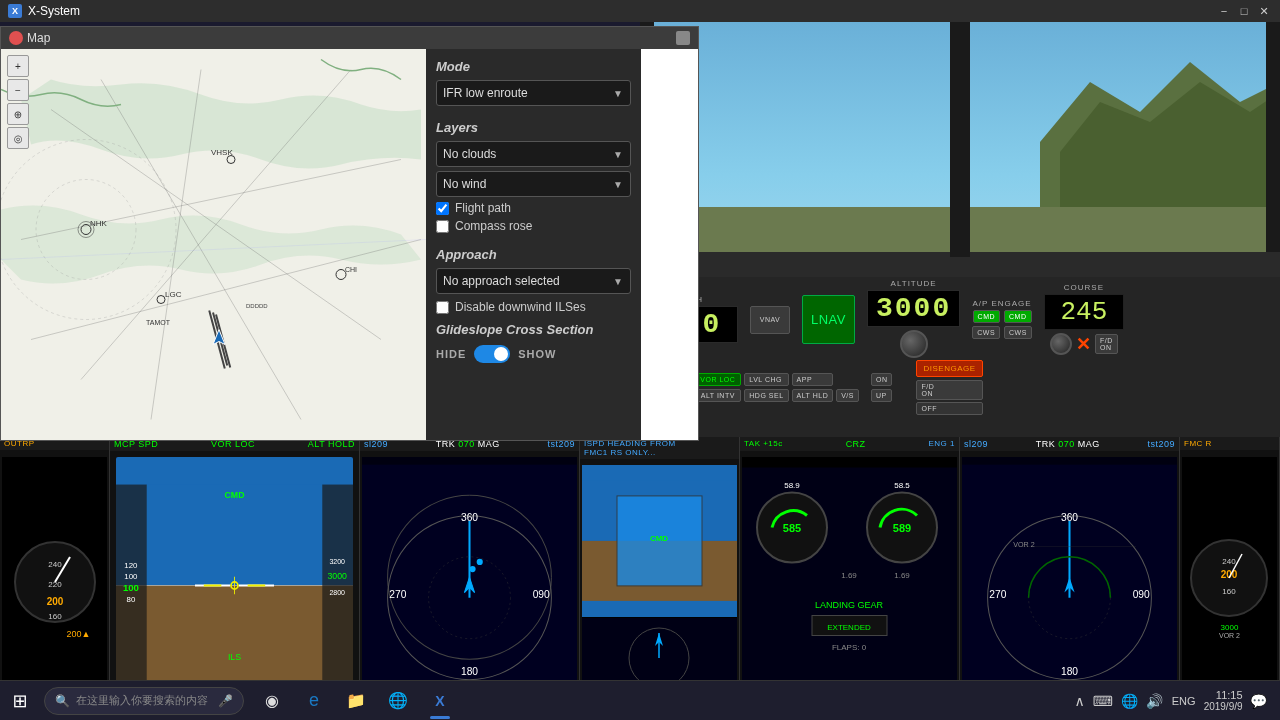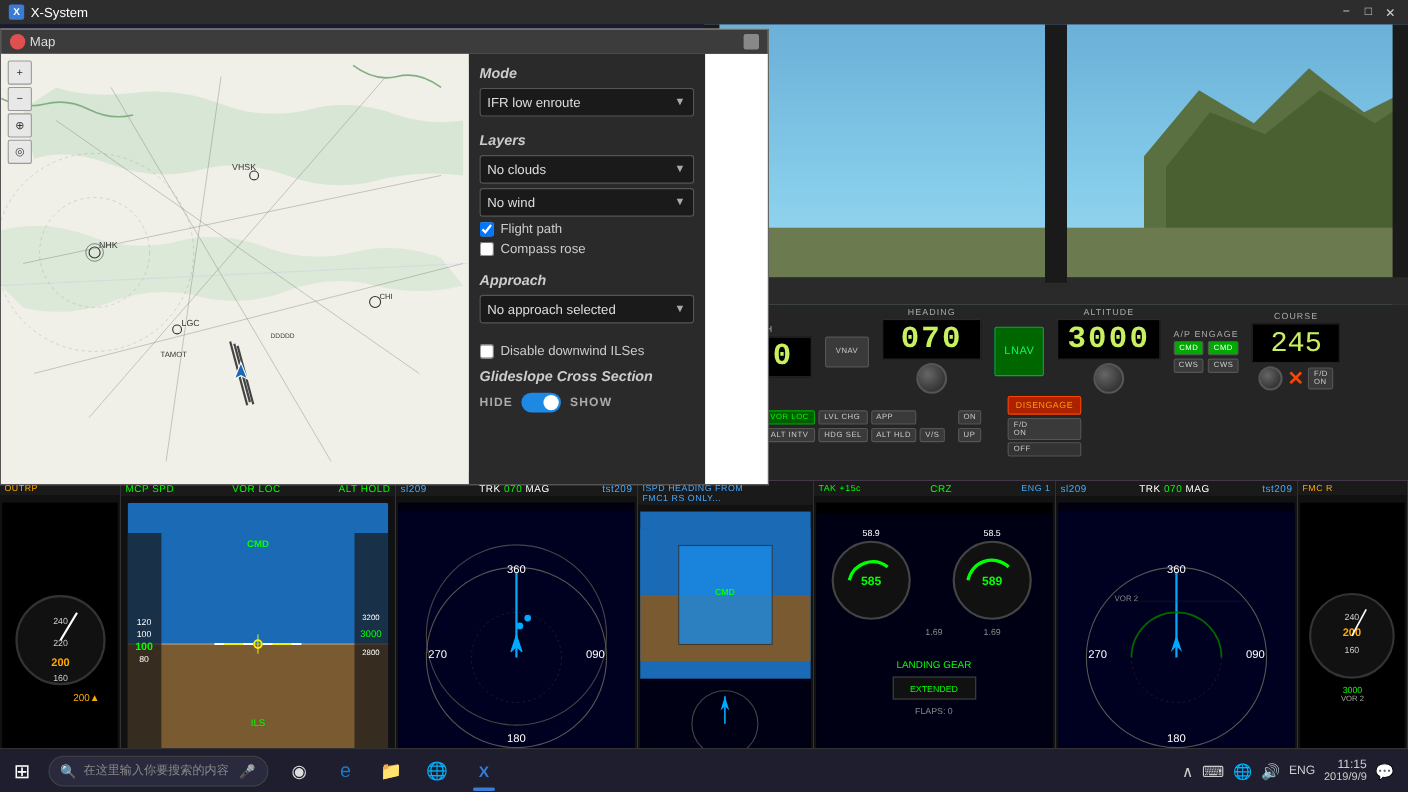--- a/index.html
+++ b/index.html
@@ -519,29 +519,24 @@
       <div class="ap-group">
         <div class="ap-group-title">ACH</div>
         <div class="seven-seg">200</div>
       </div>
 
       <div class="ap-group">
         <div class="ap-group-title"></div>
         <div class="small-btn" style="width:40px;height:28px;display:flex;align-items:center;justify-content:center;">VNAV</div>
       </div>
 
-      <div class="ap-group">
-        <div class="ap-group-title">HEADING</div>
-        <div class="seven-seg">070</div>
-        <div class="knob" style="margin-top:3px;"></div>
-      </div>
 
       <div class="ap-group">
         <div class="ap-group-title"></div>
-        <div class="small-btn lnav-btn" style="font-size:10px;padding:16px 8px;">LNAV</div>
+        <div class="small-btn lnav-btn" style="font-size:13px;padding:16px 8px;">LNAV</div>
       </div>
 
       <div class="ap-group">
         <div class="ap-group-title">ALTITUDE</div>
         <div class="seven-seg">3000</div>
         <div class="knob" style="margin-top:3px;"></div>
       </div>
 
 
       <div class="ap-group">
@@ -706,21 +701,21 @@
 
         <div class="control-section approach-section">
           <div class="control-label">Approach</div>
           <div class="dropdown-wrapper">
             <select>
               <option>No approach selected</option>
             </select>
             <span class="dropdown-arrow">▼</span>
           </div>
 
-          <div class="checkbox-row" style="margin-top:18px;">
+          <div class="checkbox-row" style="margin-top:6px;">
             <input type="checkbox" id="downwind-cb" style="">
             <label for="downwind-cb">Disable downwind ILSes</label>
           </div>
 
           <div style="margin-top:8px;">
             <div class="control-label">Glideslope Cross Section</div>
             <div class="toggle-row">
               <span class="toggle-label">HIDE</span>
               <div class="toggle-switch"></div>
               <span class="toggle-label">SHOW</span>

